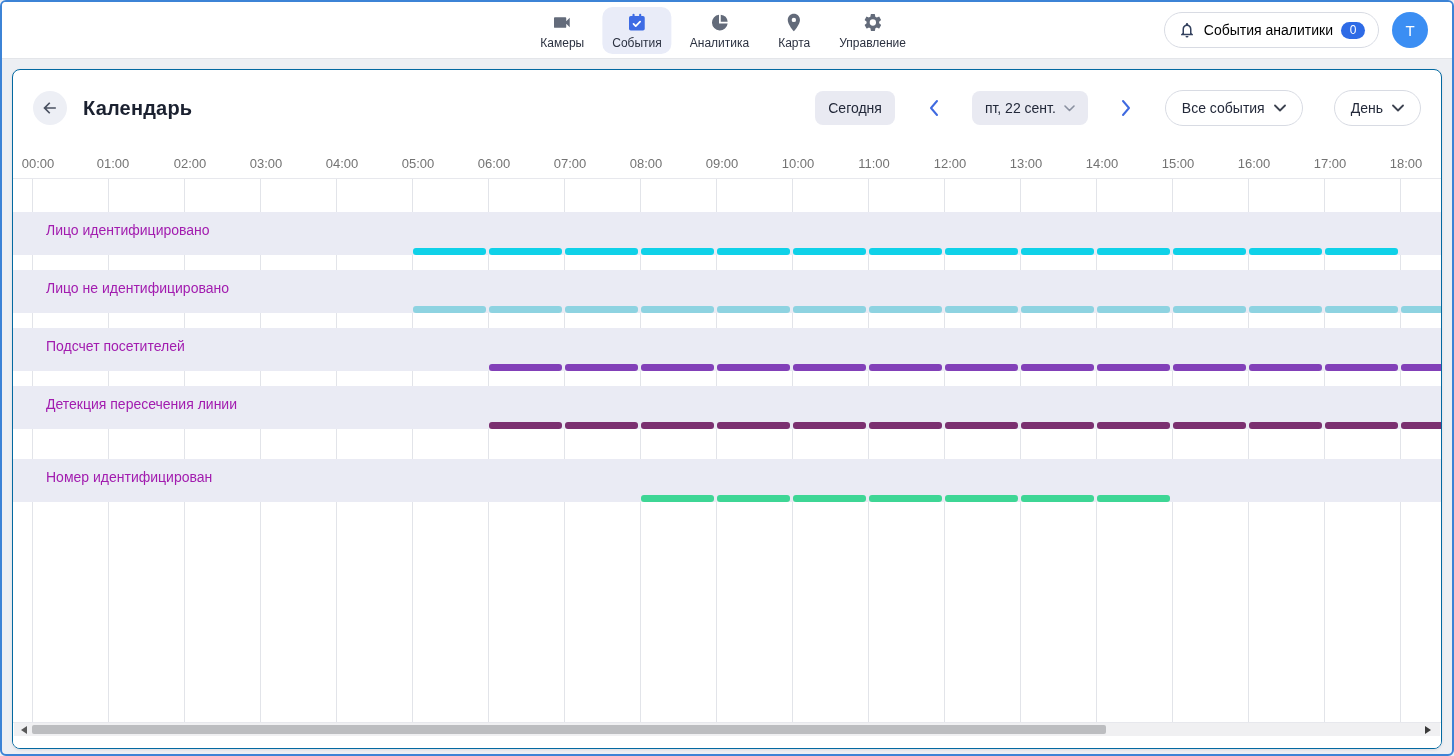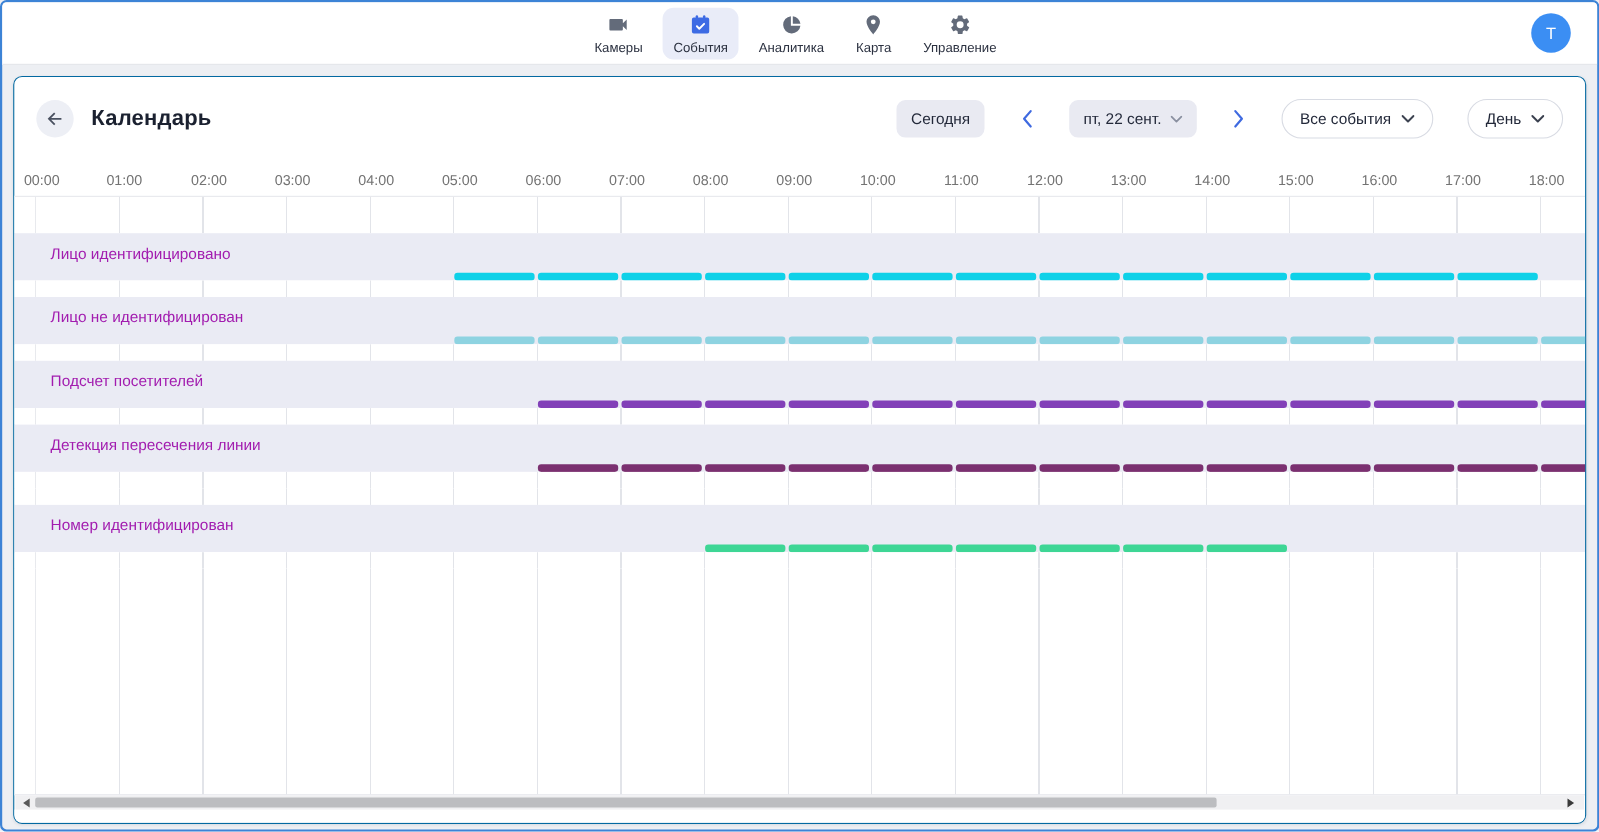--- a/index.html
+++ b/index.html
@@ -132,20 +132,29 @@
     <div class="nav-item">
       <span class="nicon">
         <svg width="21" height="21" viewBox="0 0 24 24">
             <path fill="#636b7a" d="M19.14 12.94c.04-.3.06-.61.06-.94s-.02-.64-.07-.94l2.03-1.58a.5.5 0 0 0 .12-.64l-1.92-3.32a.5.5 0 0 0-.61-.22l-2.39.96a7.3 7.3 0 0 0-1.62-.94l-.36-2.54a.5.5 0 0 0-.5-.42h-3.84a.5.5 0 0 0-.5.42l-.36 2.54c-.59.24-1.13.57-1.62.94l-2.39-.96a.5.5 0 0 0-.61.22L2.74 8.87a.5.5 0 0 0 .12.64l2.03 1.58c-.05.3-.09.63-.09.94s.02.64.07.94l-2.03 1.58a.5.5 0 0 0-.12.64l1.92 3.32c.12.22.39.3.61.22l2.39-.96c.5.38 1.03.7 1.62.94l.36 2.54c.05.24.25.42.5.42h3.84c.25 0 .46-.18.5-.42l.36-2.54c.59-.24 1.13-.56 1.62-.94l2.39.96c.23.09.49 0 .61-.22l1.92-3.32a.5.5 0 0 0-.12-.64l-2.03-1.58zM12 15.6A3.6 3.6 0 1 1 12 8.4a3.6 3.6 0 0 1 0 7.2z"></path>
           </svg>
       </span>
       <span class="nlabel">Управление</span>
     </div>
   </div>
   <div class="topbar-right">
+    <button class="bell-btn">
+      <span style="display:flex">
+        <svg width="18" height="18" viewBox="0 0 24 24">
+            <path fill="#33415e" d="M12 22a2 2 0 0 0 2-2h-4a2 2 0 0 0 2 2zm6-6v-5c0-3.07-1.64-5.64-4.5-6.32V4a1.5 1.5 0 0 0-3 0v.68C7.63 5.36 6 7.92 6 11v5l-2 2v1h16v-1l-2-2zm-2 1H8v-6c0-2.48 1.51-4.5 4-4.5s4 2.02 4 4.5v6z"></path>
+          </svg>
+      </span>
+      <span>События аналитики</span>
+      <span class="badge">0</span>
+    </button>
     <div class="avatar">T</div>
   </div>
 </div>
 
 <div class="main">
   <div class="card">
 
     <div class="card-header">
       <button class="back-btn">
         <span style="display:flex">
@@ -234,21 +243,21 @@
           <div class="bar-sub" style="left: 1008px; width: 73px; background: rgb(15, 209, 232);"></div>
           <div class="bar-sub" style="left: 1084px; width: 73px; background: rgb(15, 209, 232);"></div>
           <div class="bar-sub" style="left: 1160px; width: 73px; background: rgb(15, 209, 232);"></div>
           <div class="bar-sub" style="left: 1236px; width: 73px; background: rgb(15, 209, 232);"></div>
           <div class="bar-sub" style="left: 1312px; width: 73px; background: rgb(15, 209, 232);"></div>
         </div>
         <div class="row-gap">
           <div class="gridlines"></div>
         </div>
         <div class="row-band">
-          <span class="row-label">Лицо не идентифицирован</span>
+          <span class="row-label">Лицо не идентифицировано</span>
           <div class="bar-sub" style="left: 400px; width: 73px; background: rgb(142, 211, 225);"></div>
           <div class="bar-sub" style="left: 476px; width: 73px; background: rgb(142, 211, 225);"></div>
           <div class="bar-sub" style="left: 552px; width: 73px; background: rgb(142, 211, 225);"></div>
           <div class="bar-sub" style="left: 628px; width: 73px; background: rgb(142, 211, 225);"></div>
           <div class="bar-sub" style="left: 704px; width: 73px; background: rgb(142, 211, 225);"></div>
           <div class="bar-sub" style="left: 780px; width: 73px; background: rgb(142, 211, 225);"></div>
           <div class="bar-sub" style="left: 856px; width: 73px; background: rgb(142, 211, 225);"></div>
           <div class="bar-sub" style="left: 932px; width: 73px; background: rgb(142, 211, 225);"></div>
           <div class="bar-sub" style="left: 1008px; width: 73px; background: rgb(142, 211, 225);"></div>
           <div class="bar-sub" style="left: 1084px; width: 73px; background: rgb(142, 211, 225);"></div>

